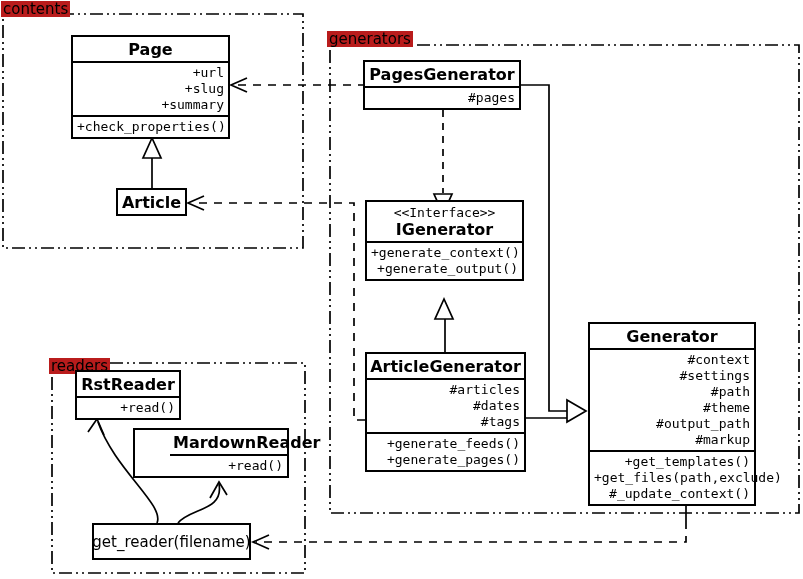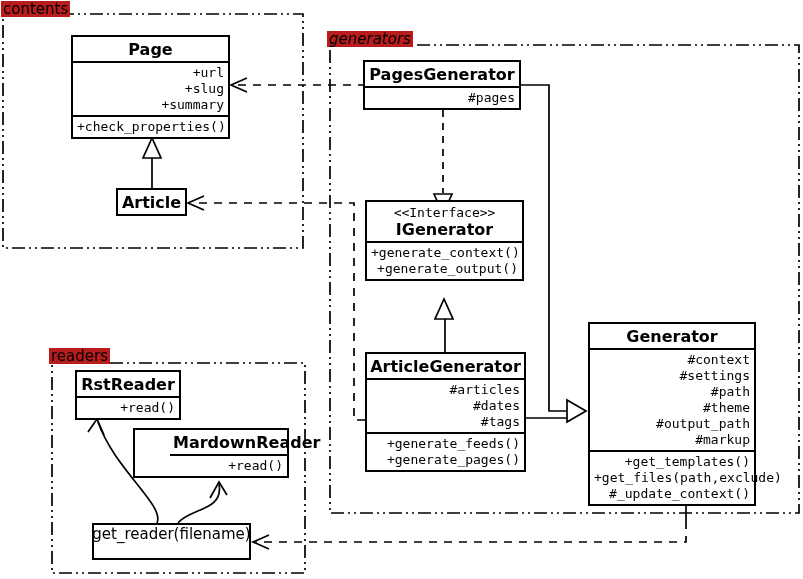--- a/index.html
+++ b/index.html
@@ -6,21 +6,21 @@
   .canvas{position:relative;width:803px;height:579px;background:#ffffff;overflow:hidden;
           font-family:"DejaVu Sans",sans-serif;color:#000;}
   svg.layer{position:absolute;left:0;top:0;width:803px;height:579px;}
   .pkg-label{position:absolute;font-size:15px;line-height:16px;background:#b91c1c;padding:0 2px;white-space:nowrap;}
   .cls{position:absolute;background:#fff;border:2px solid #000;box-sizing:border-box;}
   .cls .title{font-weight:bold;font-size:16px;line-height:19px;text-align:center;padding:3px 3px 2px;white-space:nowrap;}
   .cls .stereo{font-family:"DejaVu Sans Mono",monospace;font-weight:normal;font-size:13px;line-height:15px;}
   .cls .sec{border-top:2px solid #000;font-family:"DejaVu Sans Mono",monospace;
             font-size:13px;line-height:16px;padding:2px 4px;white-space:nowrap;text-align:right;}
   .func{position:absolute;background:#fff;border:2px solid #000;box-sizing:border-box;
-        font-size:15px;display:flex;align-items:flex-start;justify-content:center;white-space:nowrap;}
+        font-size:15px;display:flex;align-items:center;justify-content:center;white-space:nowrap;}
 </style>
 </head>
 <body>
 
 <div class="canvas">
 
   <svg class="layer" viewBox="0 0 803 579" fill="none" stroke="#000000" stroke-width="1.7">
 
     <rect x="3" y="14" width="300" height="234" stroke-dasharray="13 4 2 4 2 4"></rect>
     <rect x="330" y="45" width="469" height="468" stroke-dasharray="13 4 2 4 2 4"></rect>
@@ -68,22 +68,22 @@
       <path d="M88,432 L97,419 L104,435"></path>
     </g>
 
     <g>
       <path d="M178,523 C190,508 224,511 219,484"></path>
       <path d="M210,498 L219,482 L227,495"></path>
     </g>
   </svg>
 
   <div class="pkg-label" style="left:1px;top:1px;">contents</div>
-  <div class="pkg-label" style="left:327px;top:31px;font-style:italic;">generators</div>
-  <div class="pkg-label" style="left:49px;top:348px;">readers</div>
+  <div class="pkg-label" style="left:327px;top:31px;">generators</div>
+  <div class="pkg-label" style="left:49px;top:358px;">readers</div>
 
   <div class="cls" style="left:71px;top:35px;width:159px;">
     <div class="title">Page</div>
     <div class="sec">
         <div>+url</div>
         <div>+slug</div>
         <div>+summary</div>
       </div>
     <div class="sec">
         <div>+check_properties()</div>

